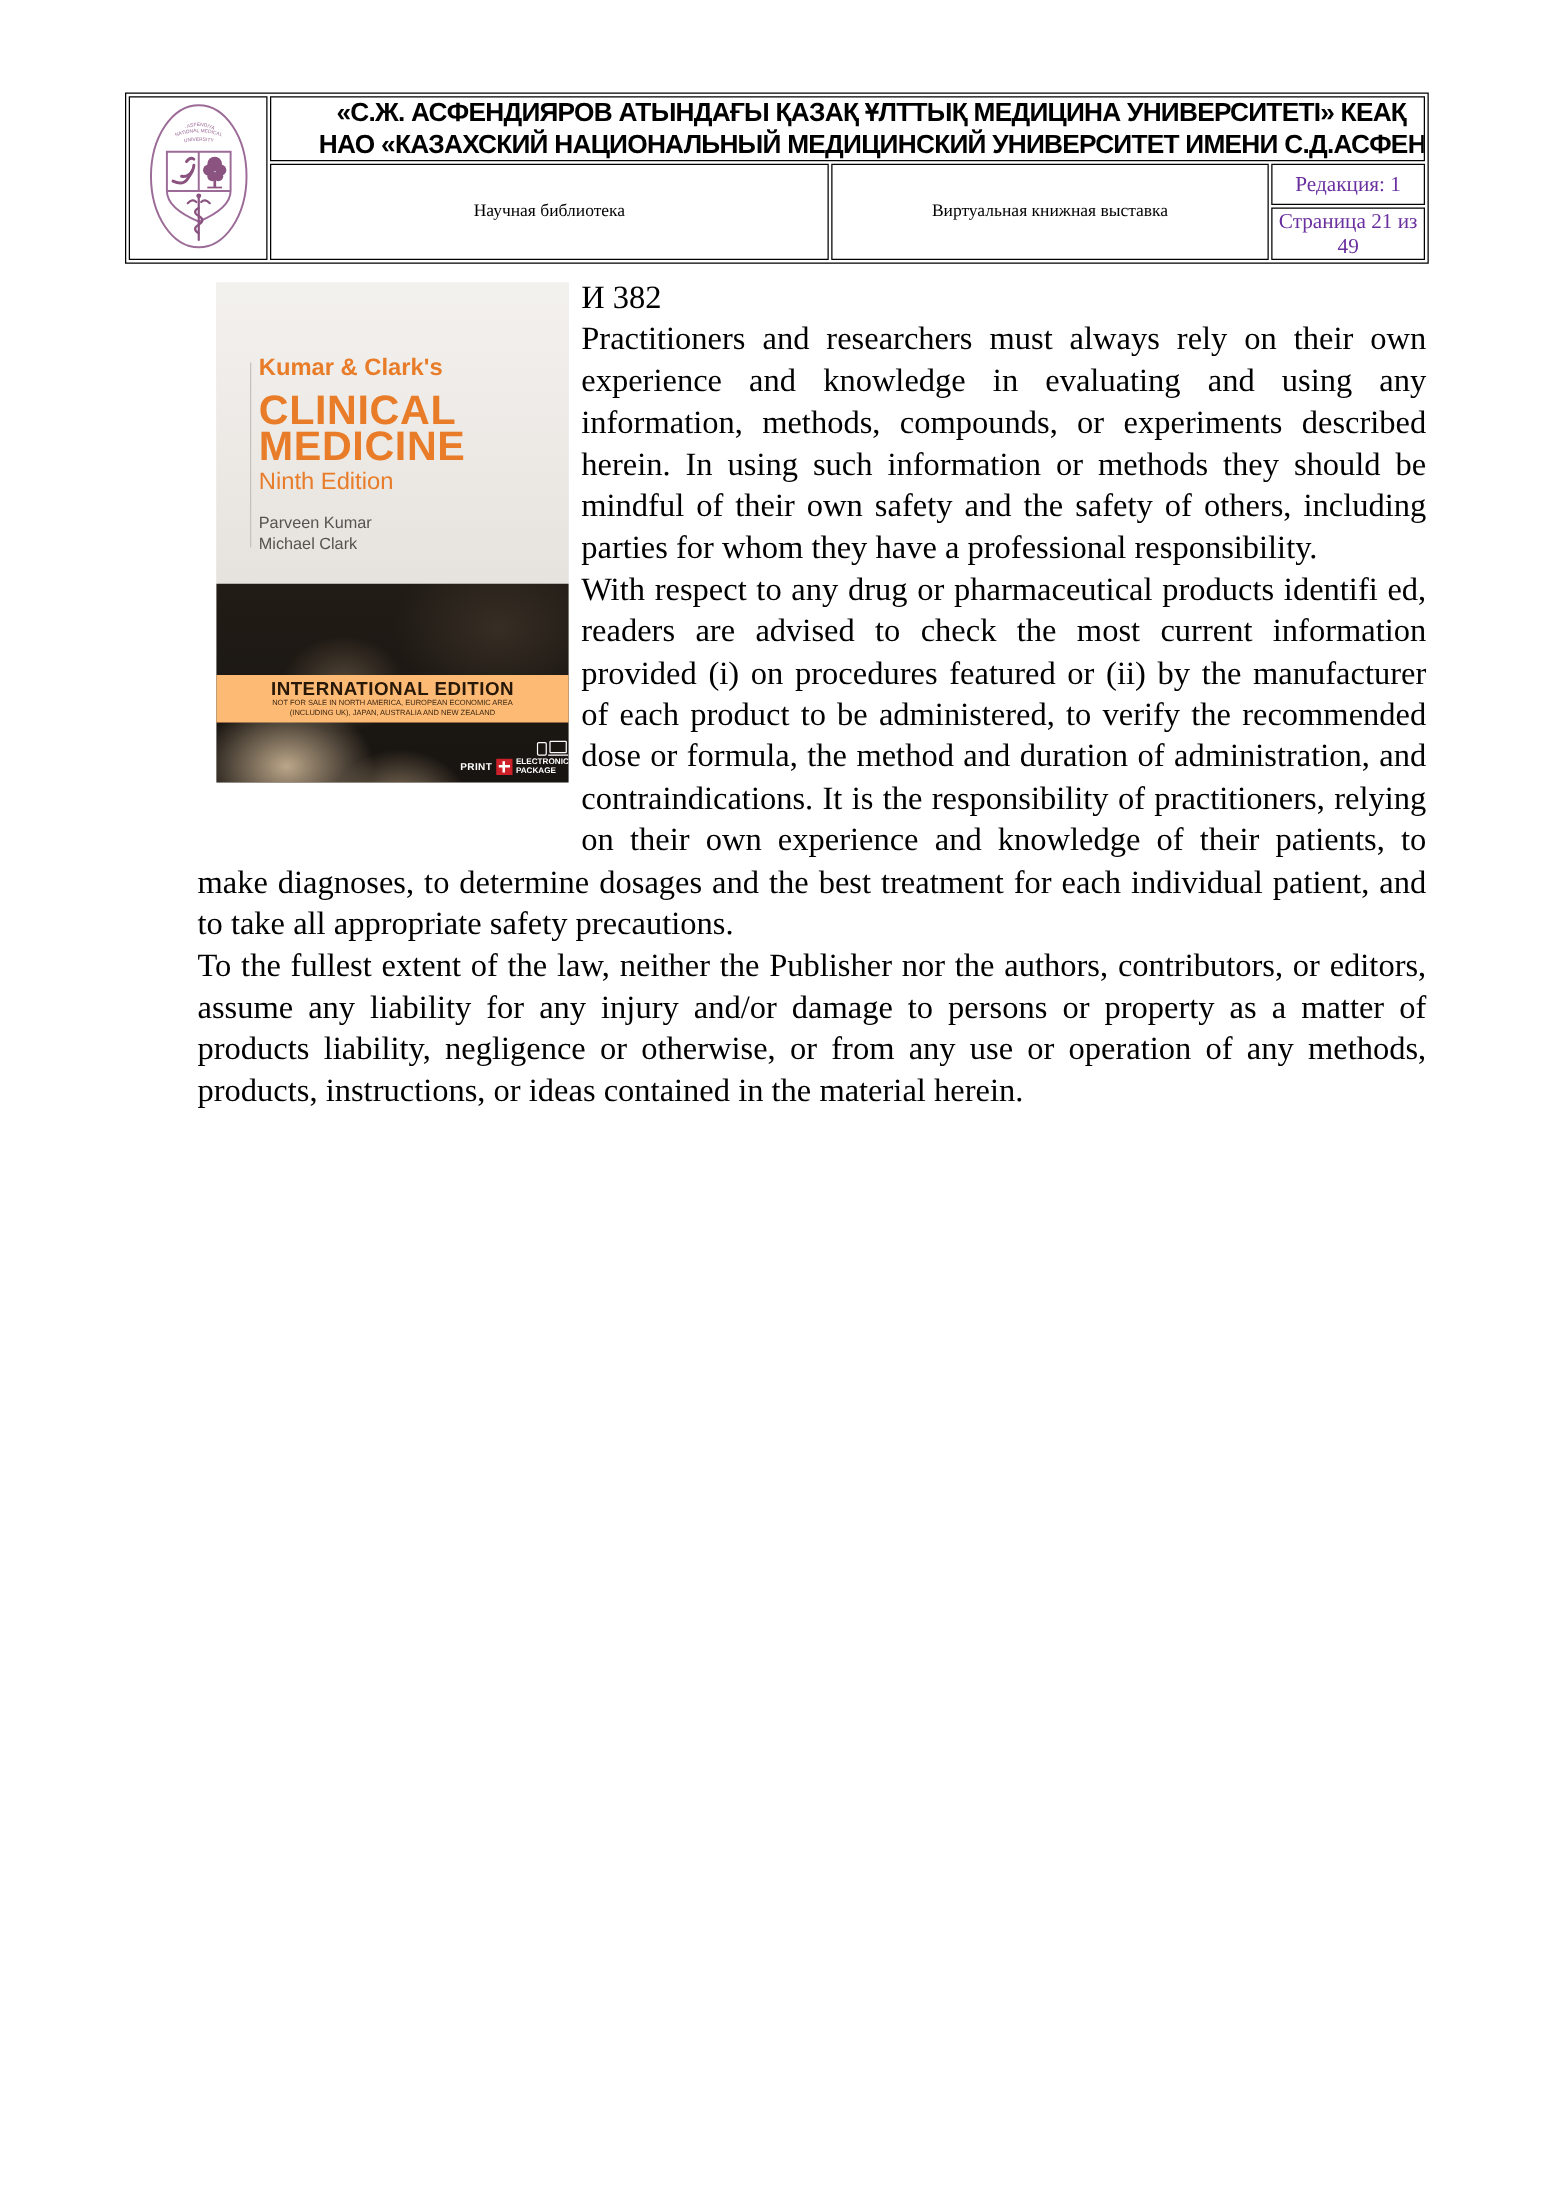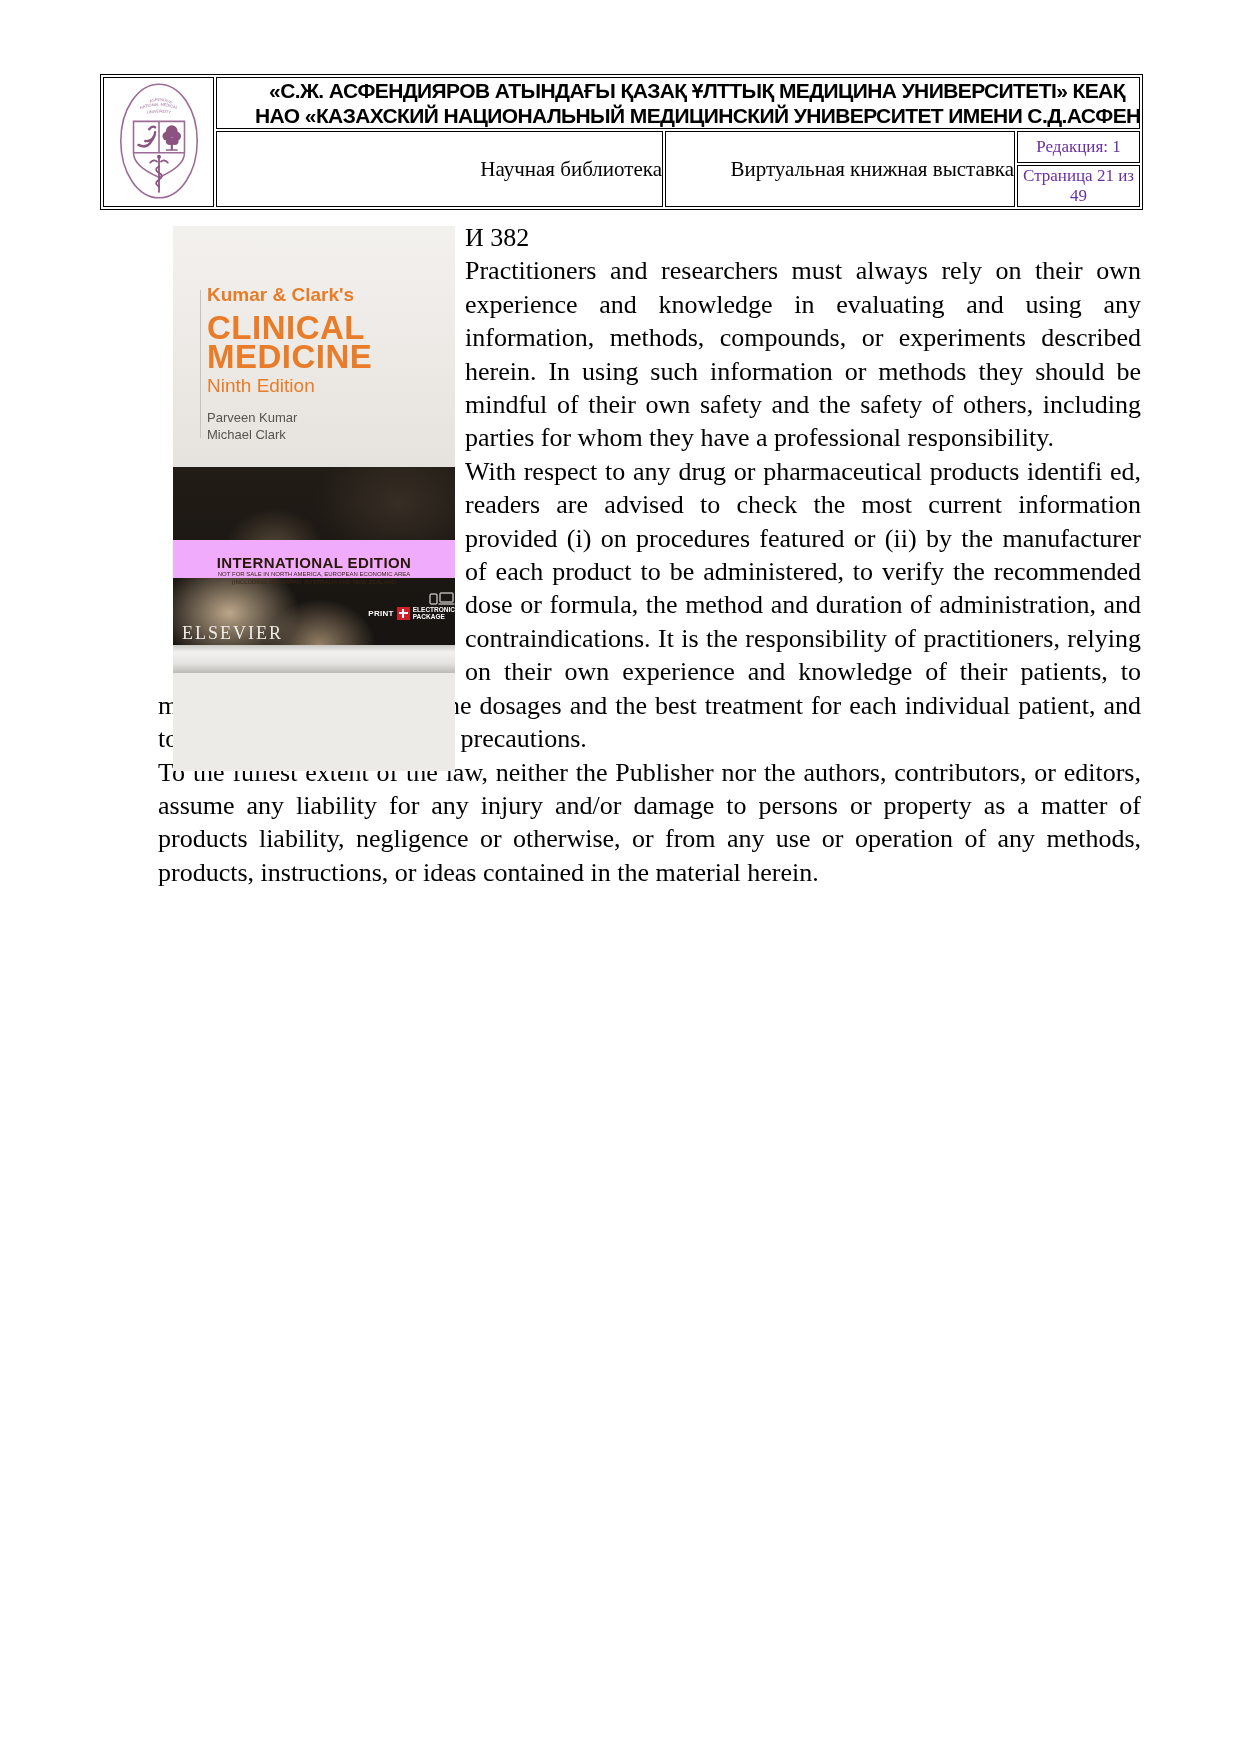--- a/index.html
+++ b/index.html
@@ -15,35 +15,35 @@
     border-collapse:separate;border-spacing:2px;
     border:1px solid #000;table-layout:fixed;
   }
   table.hdr td{border:1px solid #000;padding:0;vertical-align:middle;overflow:hidden;}
   td.logo-cell{text-align:center;vertical-align:top;}
   td.title-cell{text-align:center;}
   .org-line{
     display:block;font-family:"Liberation Sans", sans-serif;font-weight:bold;
     font-size:21px;line-height:25px;letter-spacing:-0.6px;white-space:nowrap;margin-left:38px;
   }
-  td.dept-cell,td.section-cell{text-align:right;font-size:21px;}
+  td.dept-cell,td.section-cell{text-align:center;font-size:14px;}
   td.rev-cell,td.page-cell{text-align:center;font-size:17px;color:#6a2f9e;}
 
   
   .content{
     position:absolute;left:158px;top:221px;width:983px;
     font-size:26px;line-height:33.4px;text-align:justify;
   }
   .content p{margin:0;}
   .float-spacer{float:left;width:307px;height:450px;}
   .tab{display:inline-block;width:64px;}
 
   
   .book-cover{
-    position:absolute;left:15px;top:5px;width:282px;height:545px;
+    position:absolute;left:15px;top:5px;width:282px;height:400px;
     overflow:hidden;background:#edebe8;text-align:left;
     font-family:"Liberation Sans", sans-serif;line-height:normal;
   }
   .cover-white{position:absolute;left:0;top:0;right:0;height:241px;
     background:linear-gradient(180deg,#f3f1ee 0%,#ece9e5 60%,#e6e3df 100%);}
   .cover-rule{position:absolute;left:27px;top:64px;width:1px;height:148px;background:#c5c2be;}
   .cover-text{position:absolute;left:34px;top:58px;right:6px;}
   .cover-brand{font-size:19px;font-weight:bold;color:#e87c28;margin-bottom:7px;}
   .cover-title{font-size:33px;line-height:29px;font-weight:bold;color:#e87c28;letter-spacing:0.5px;}
   .cover-edition{font-size:19px;color:#e87c28;margin-top:4px;}
@@ -51,22 +51,22 @@
   .cover-dark{
     position:absolute;left:0;top:241px;right:0;height:178px;
     background:
       radial-gradient(100px 75px at 20% 82%, rgba(205,182,150,.9), rgba(205,182,150,0) 70%),
       radial-gradient(80px 65px at 52% 100%, rgba(188,163,130,.75), rgba(188,163,130,0) 70%),
       radial-gradient(70px 55px at 36% 45%, rgba(150,126,98,.45), rgba(150,126,98,0) 70%),
       radial-gradient(120px 90px at 80% 20%, rgba(110,92,72,.3), rgba(110,92,72,0) 70%),
       linear-gradient(180deg,#211c16,#171310);
   }
   .banner{
-    position:absolute;left:0;top:314px;right:0;height:38px;background:#f0abfc;
-    text-align:center;padding-top:14px;box-sizing:border-box;
+    position:absolute;left:0;top:314px;right:0;height:38px;background:#fdba74;
+    text-align:center;padding-top:3px;box-sizing:border-box;
   }
   .banner-title{font-size:15px;font-weight:bold;color:#271808;letter-spacing:0.4px;}
   .banner-sub{font-size:6px;line-height:7.5px;color:#3a2712;}
   .elsevier{
     position:absolute;left:9px;top:397px;color:#efece8;
     font-family:"Liberation Serif", serif;font-size:18px;letter-spacing:2px;
   }
   .pkg{position:absolute;right:0;top:366px;display:flex;flex-direction:column;align-items:flex-end;color:#fff;}
   .pkg-row{display:flex;align-items:center;gap:3px;margin-top:1px;}
   .pkg-print{font-size:8px;font-weight:bold;letter-spacing:0.3px;}

